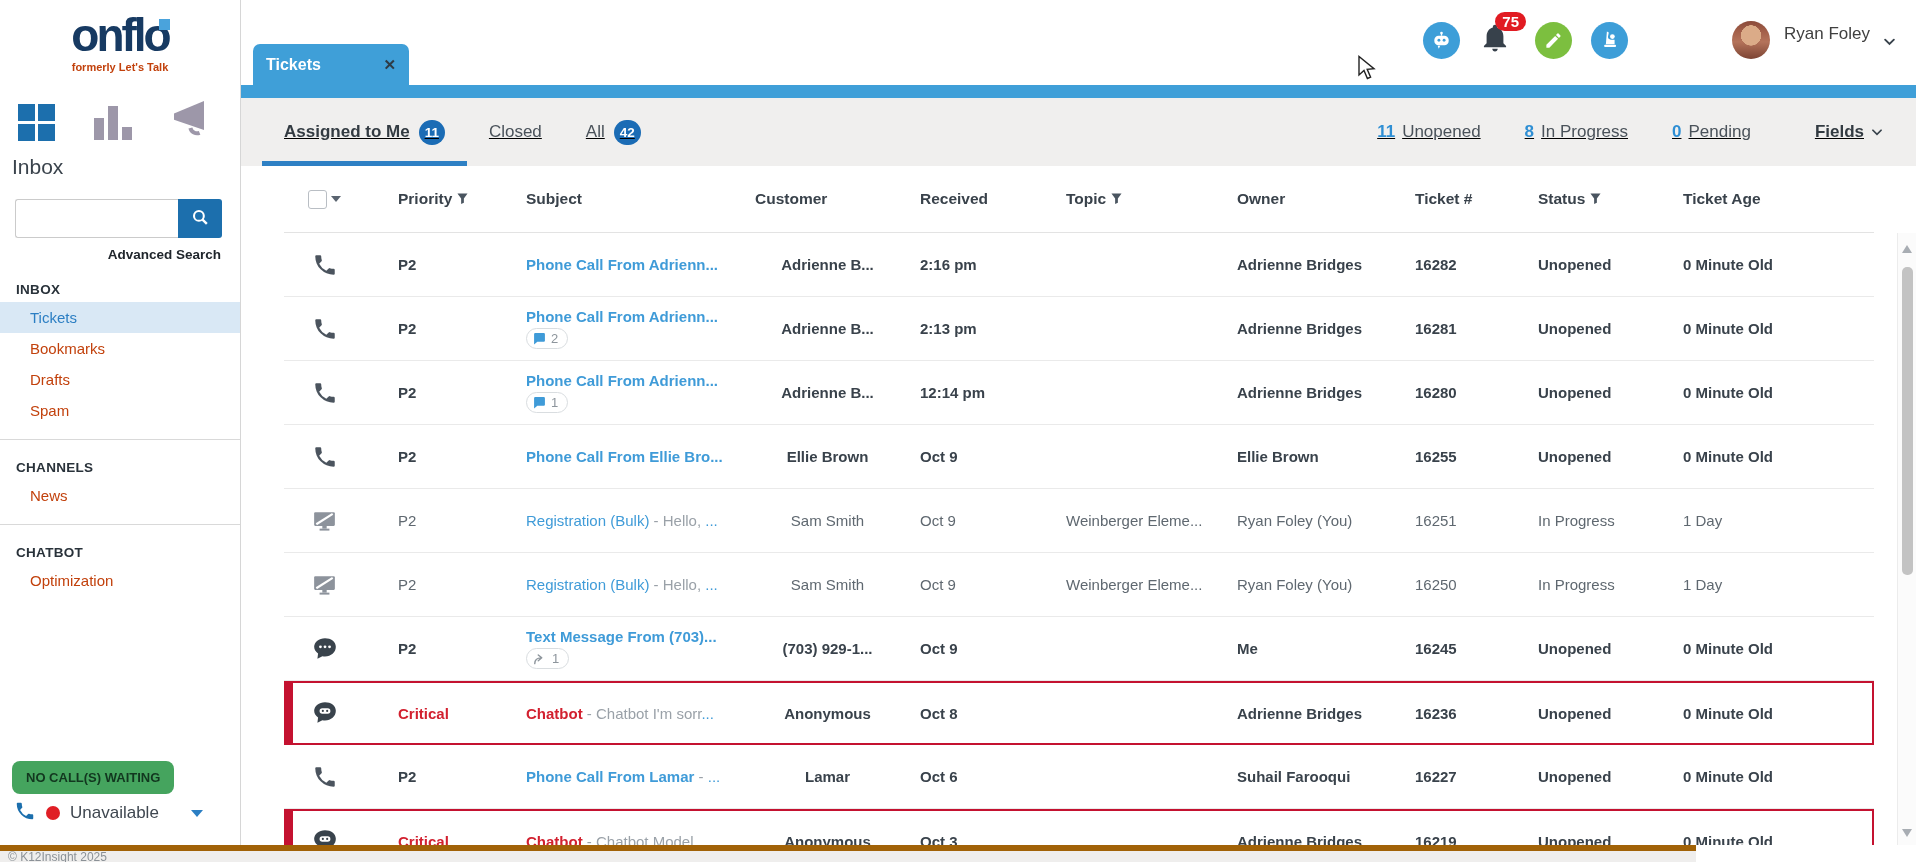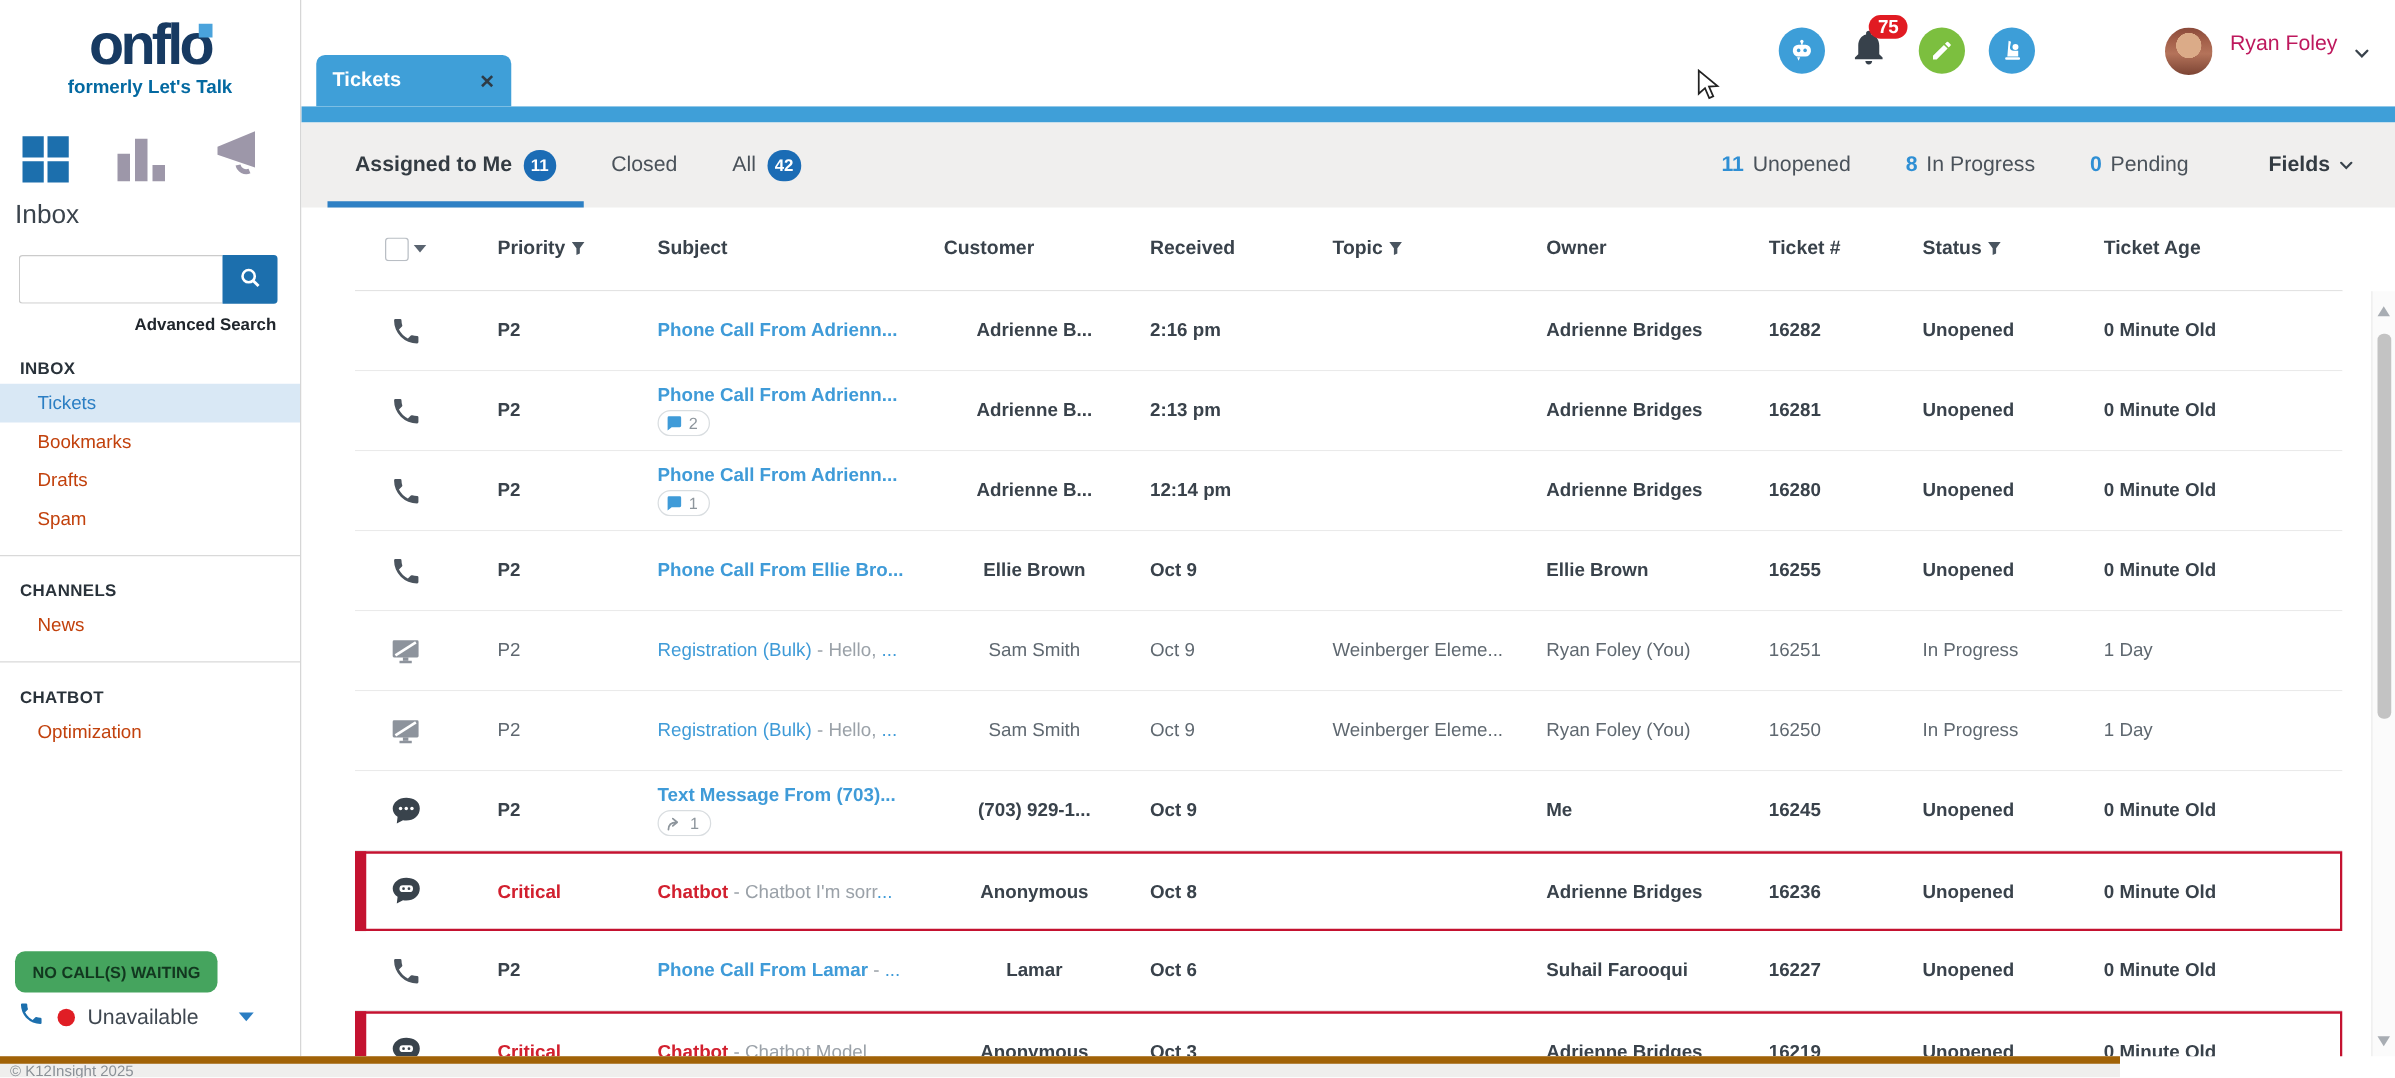--- a/index.html
+++ b/index.html
@@ -8,21 +8,21 @@
   .app { position:relative; width:1696px; height:862px; background:#fff; }
 
   
   .sidebar { position:absolute; left:0; top:0; width:241px; height:845px;
     background:#fff; border-right:1px solid #d6d6d6; z-index:5; }
   .logo-wrap { padding-top:12px; text-align:center; position:relative; }
   .logo { position:relative; display:inline-block; font-size:46px; font-weight:800;
     color:#173a62; letter-spacing:-3px; line-height:1; }
   .logo::after { content:""; position:absolute; top:7px; right:-1px; width:11px; height:11px;
     background:#4aa3dc; }
-  .tagline { margin-top:3px; color:#0369a1; font-weight:700; font-size:15px; text-align:center; }
+  .tagline { margin-top:3px; color:#c2410c; font-weight:700; font-size:11px; text-align:center; }
   .side-icons { display:flex; align-items:flex-end; justify-content:space-between;
     padding:30px 22px 0 18px; height:68px; }
   .grid-ic { width:37px; height:37px; display:grid; grid-template-columns:17px 17px;
     grid-template-rows:17px 17px; gap:3px; }
   .grid-ic span { background:#1c6fad; }
   .bars-ic { display:flex; align-items:flex-end; gap:4px; height:37px; padding-bottom:1px; }
   .bars-ic span { width:10px; background:#9d97a9; display:block; }
   .bars-ic .b1{height:22px} .bars-ic .b2{height:34px} .bars-ic .b3{height:13px}
   .inbox-title { font-size:21px; color:#3a434c; padding:14px 0 0 12px; }
   .search-row { display:flex; margin:20px 18px 0 15px; height:39px; }
@@ -56,25 +56,25 @@
   .icon-circle { width:37px; height:37px; border-radius:50%; display:flex; align-items:center;
     justify-content:center; margin-right:19px; cursor:pointer; }
   .ic-blue { background:#3d9ed8; } .ic-green { background:#7cbf3f; }
   .bell-wrap { position:relative; margin-right:24px; cursor:pointer; }
   .badge-notif { position:absolute; top:-9px; right:-15px; background:#e11b22; color:#fff;
     font-weight:700; font-size:15px; border-radius:12px; padding:1px 7px; }
   .avatar { width:38px; height:38px; border-radius:50%; margin-left:104px; cursor:pointer;
     background:
       radial-gradient(circle at 50% 38%, #dbab88 0 33%, rgba(0,0,0,0) 34%),
       linear-gradient(180deg,#8a4a3a 0%, #a4604a 28%, #b4735a 55%, #7c4434 100%); }
-  .user-name { color:#be185d; font-size:17px; margin:0 12px 12px 14px; cursor:pointer; }
+  .user-name { color:#404040; font-size:17px; margin:0 12px 12px 14px; cursor:pointer; }
   .chev { width:12px; height:12px; display:inline-block; }
   .blue-strip { height:13px; background:#3f9fd8; }
 
-  .tabsbar { position:relative; height:68px; background:#f0efee; display:flex; align-items:stretch; }
+  .tabsbar { position:relative; height:68px; background:#f0efee; display:flex; align-items:stretch;text-decoration:underline; }
   .ftab { position:relative; display:flex; align-items:center; padding:0 22px; font-size:17px;
     color:#4a525a; cursor:pointer; }
   .ftab:first-child { margin-left:21px; }
   .ftab.active { font-weight:700; color:#333b42; }
   .ftab.active::after { content:""; position:absolute; left:0; right:0; bottom:0; height:5px; background:#2e80c4; }
   .tab-badge { margin-left:9px; background:#1b6cb5; color:#fff; font-weight:700; font-size:13.5px;
     min-width:25px; height:25px; border-radius:13px; display:flex; align-items:center;
     justify-content:center; padding:0 6px; }
   .summary { margin-left:auto; display:flex; align-items:center; gap:44px; padding-right:32px;
     font-size:17px; color:#4a525a; }

